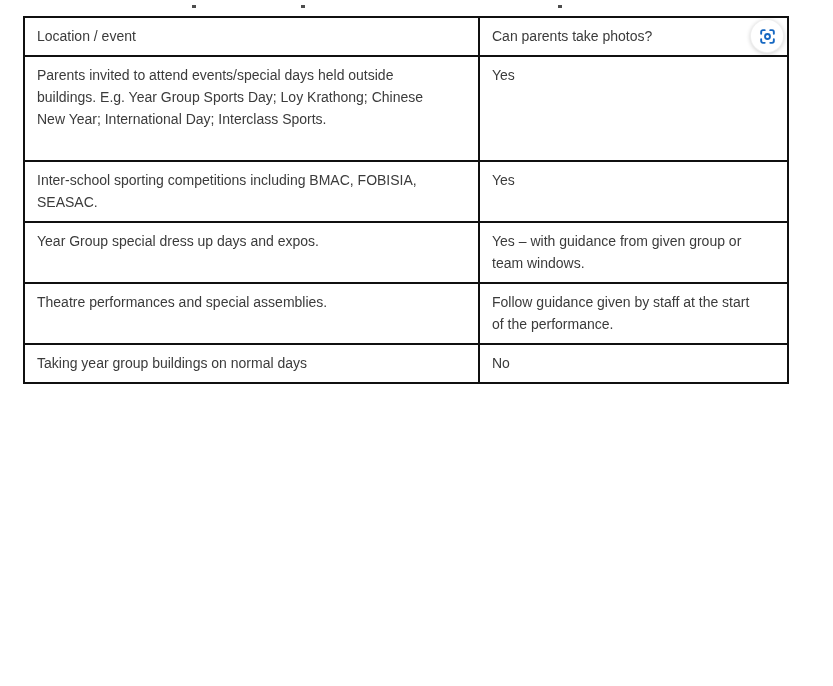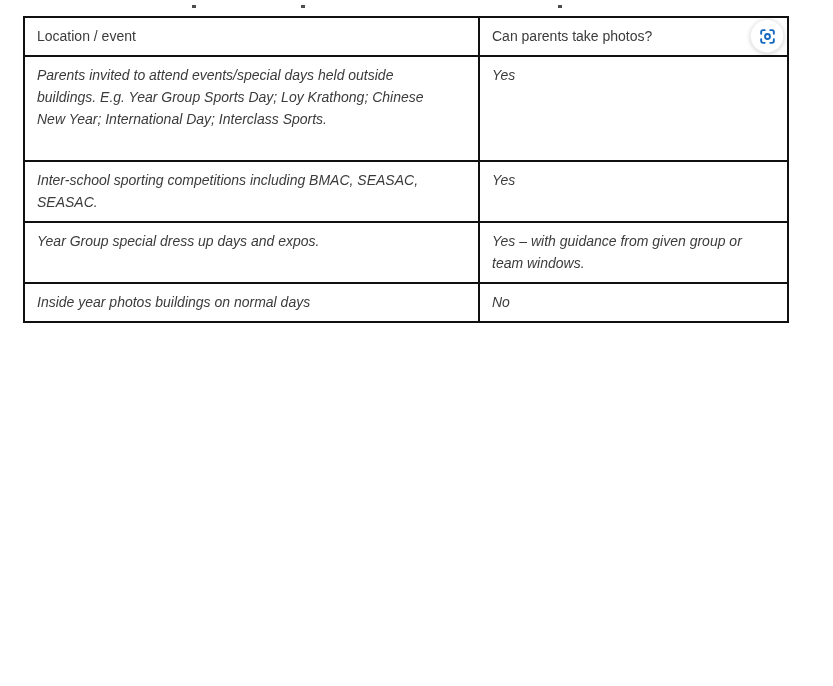--- a/index.html
+++ b/index.html
@@ -47,21 +47,21 @@
     font-size: 14px;
     line-height: 22px;
     font-weight: 400;
     color: #3b3b3b;
     overflow: hidden;
   }
   table.policy th {
     position: relative;
     height: 22px;
   }
-  .line { white-space: nowrap; font-style: italic; }
+  .line { white-space: nowrap; }
   .line u { text-underline-offset: 2px; }
 
   .capture-btn {
     position: absolute;
     top: 1px;
     right: 3px;
     width: 34px;
     height: 34px;
     border-radius: 50%;
     background: #ffffff;
@@ -116,39 +116,48 @@
             <div class="line">buildings. E.g. Year Group Sports Day; Loy Krathong; Chinese</div>
             <div class="line">New Year; International Day; Interclass Sports.</div>
             <div class="line">&nbsp;</div>
           </td>
           <td>
             <div class="line">Yes</div>
           </td>
         </tr>
         <tr>
           <td>
-            <div class="line">Inter-school sporting competitions including BMAC, SEASAC,</div>
+            <div class="line">Inter-school sporting competitions including BMAC, FOBISIA,</div>
             <div class="line">SEASAC.</div>
           </td>
           <td>
             <div class="line">Yes</div>
           </td>
         </tr>
         <tr>
           <td>
             <div class="line">Year Group special dress up days and expos.</div>
           </td>
           <td>
             <div class="line">Yes – with guidance from given group or</div>
             <div class="line">team windows.</div>
           </td>
         </tr>
         <tr>
           <td>
-            <div class="line">Inside year photos buildings on normal days</div>
+            <div class="line">Theatre performances and special assemblies.</div>
+          </td>
+          <td>
+            <div class="line">Follow guidance given by staff at the start</div>
+            <div class="line">of the performance.</div>
+          </td>
+        </tr>
+        <tr>
+          <td>
+            <div class="line">Taking year group buildings on normal days</div>
           </td>
           <td>
             <div class="line">No</div>
           </td>
         </tr>
       </tbody>
   </table>
 </div>
 
 </body></html>

